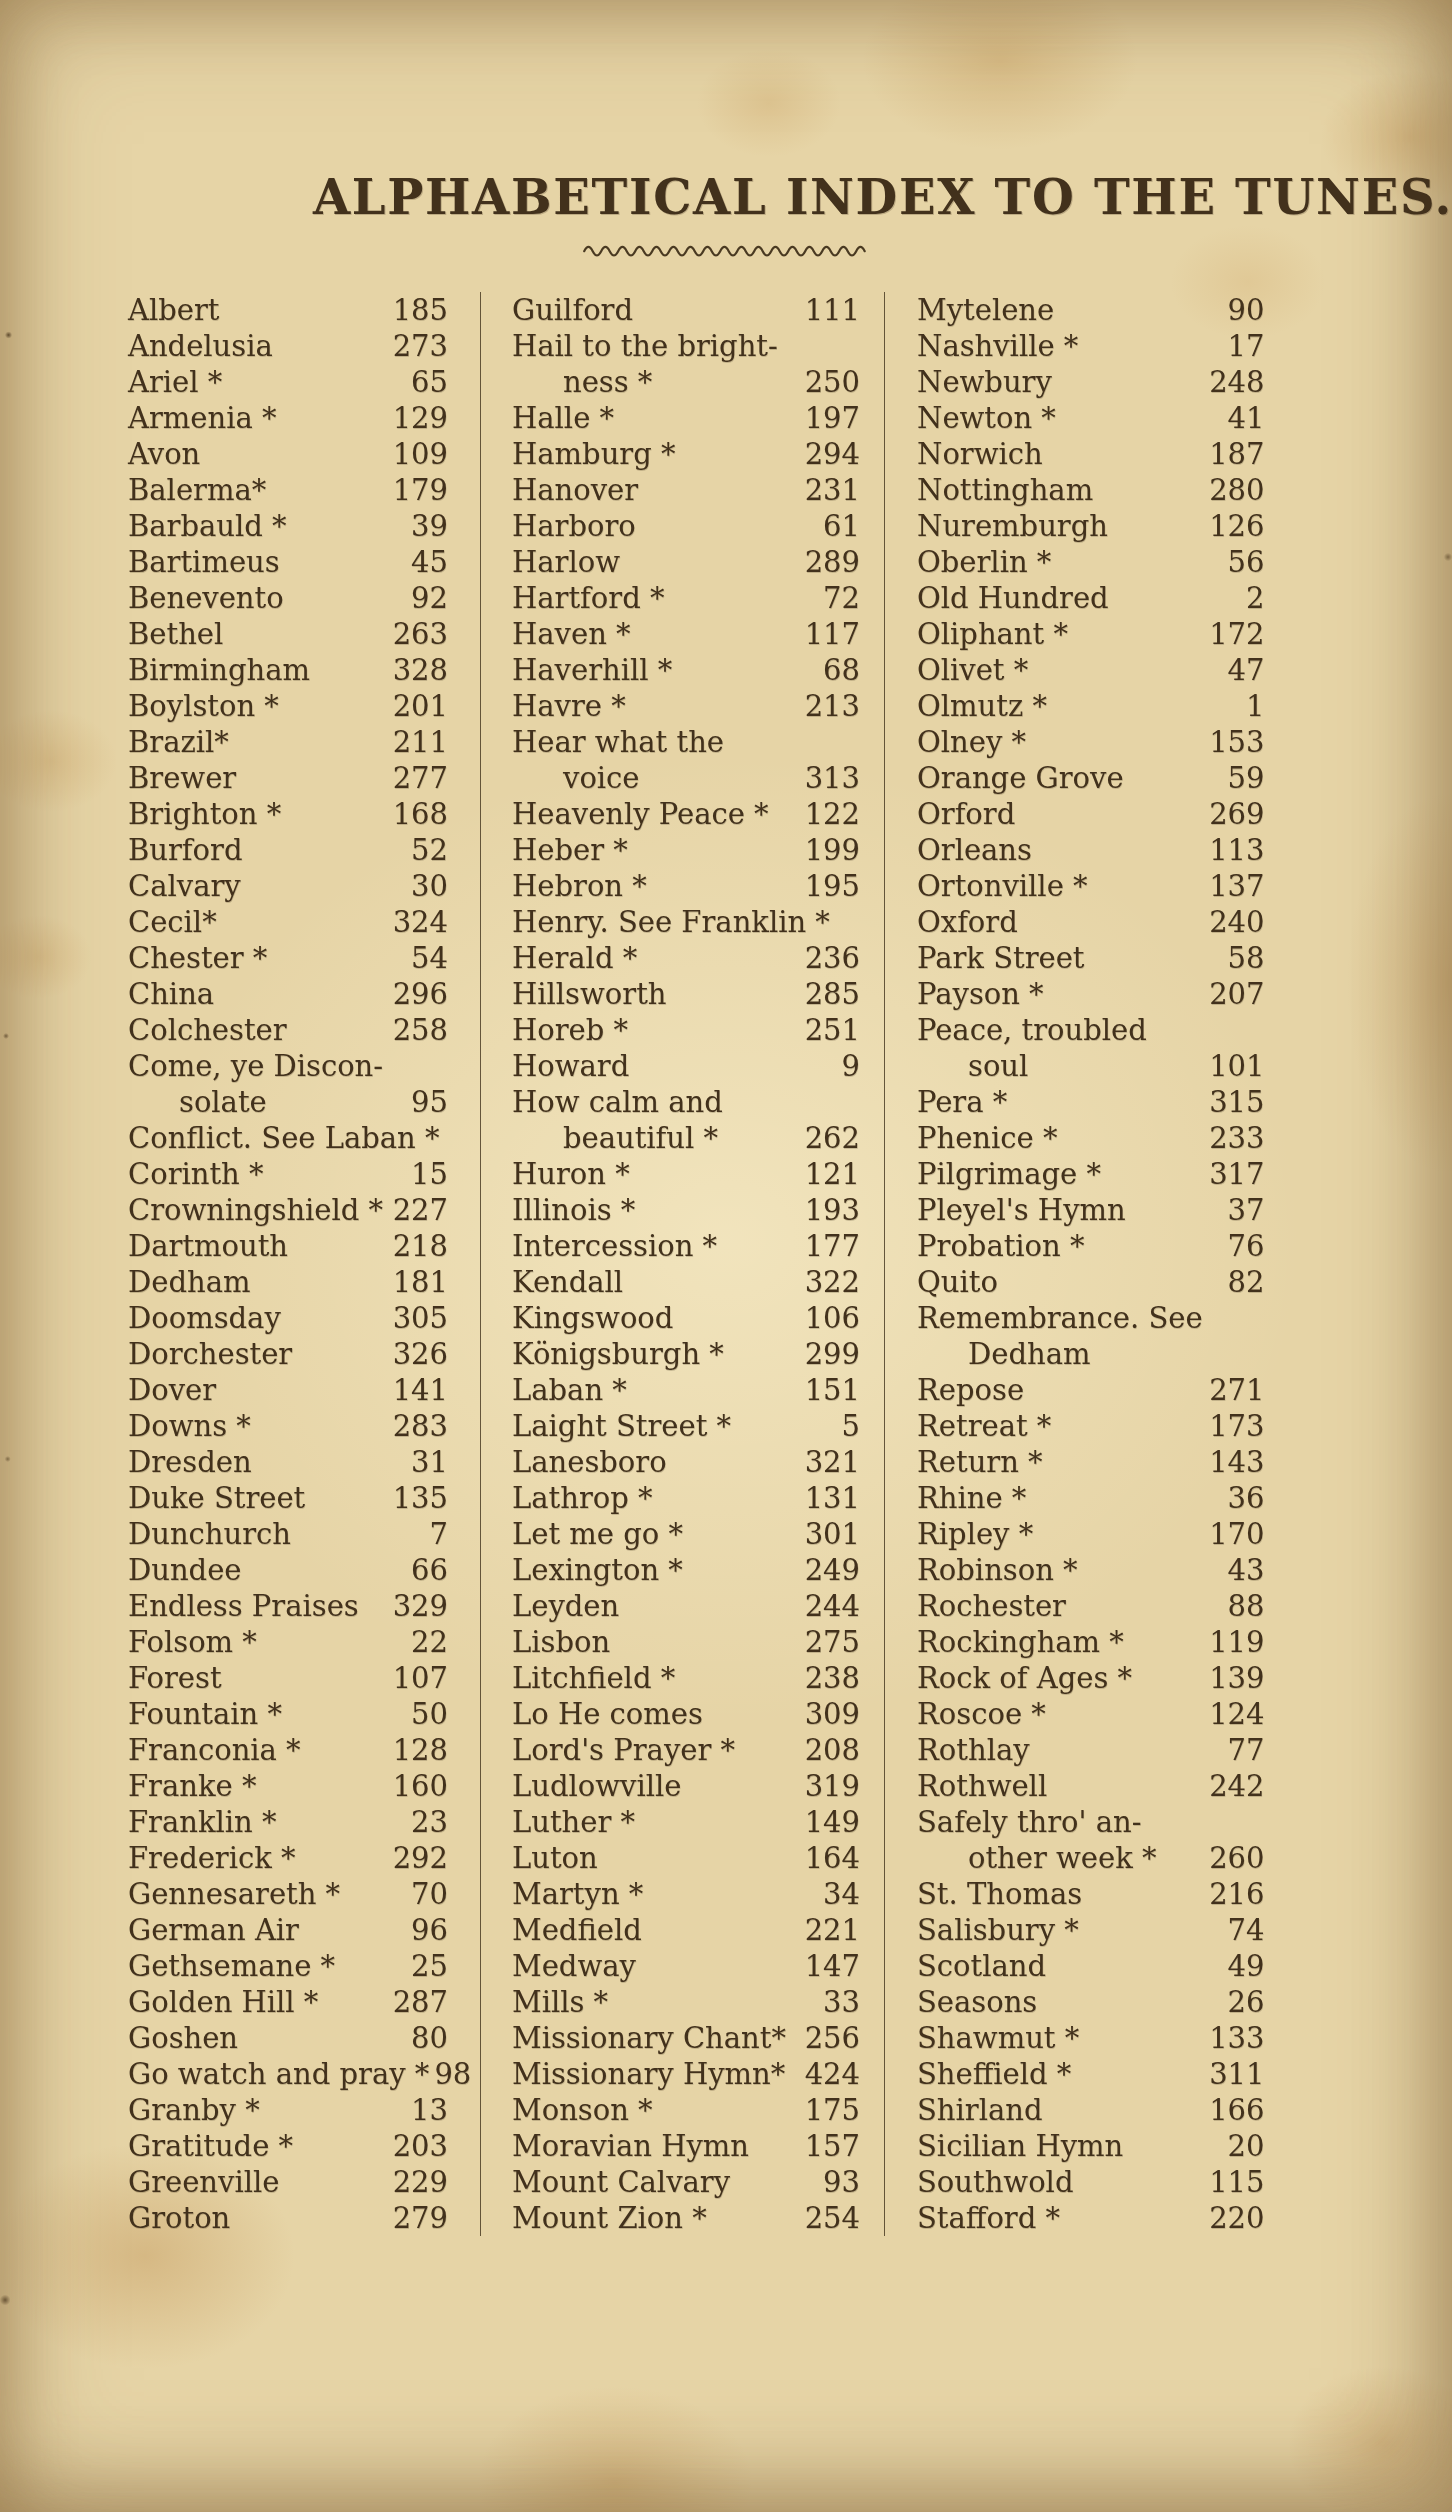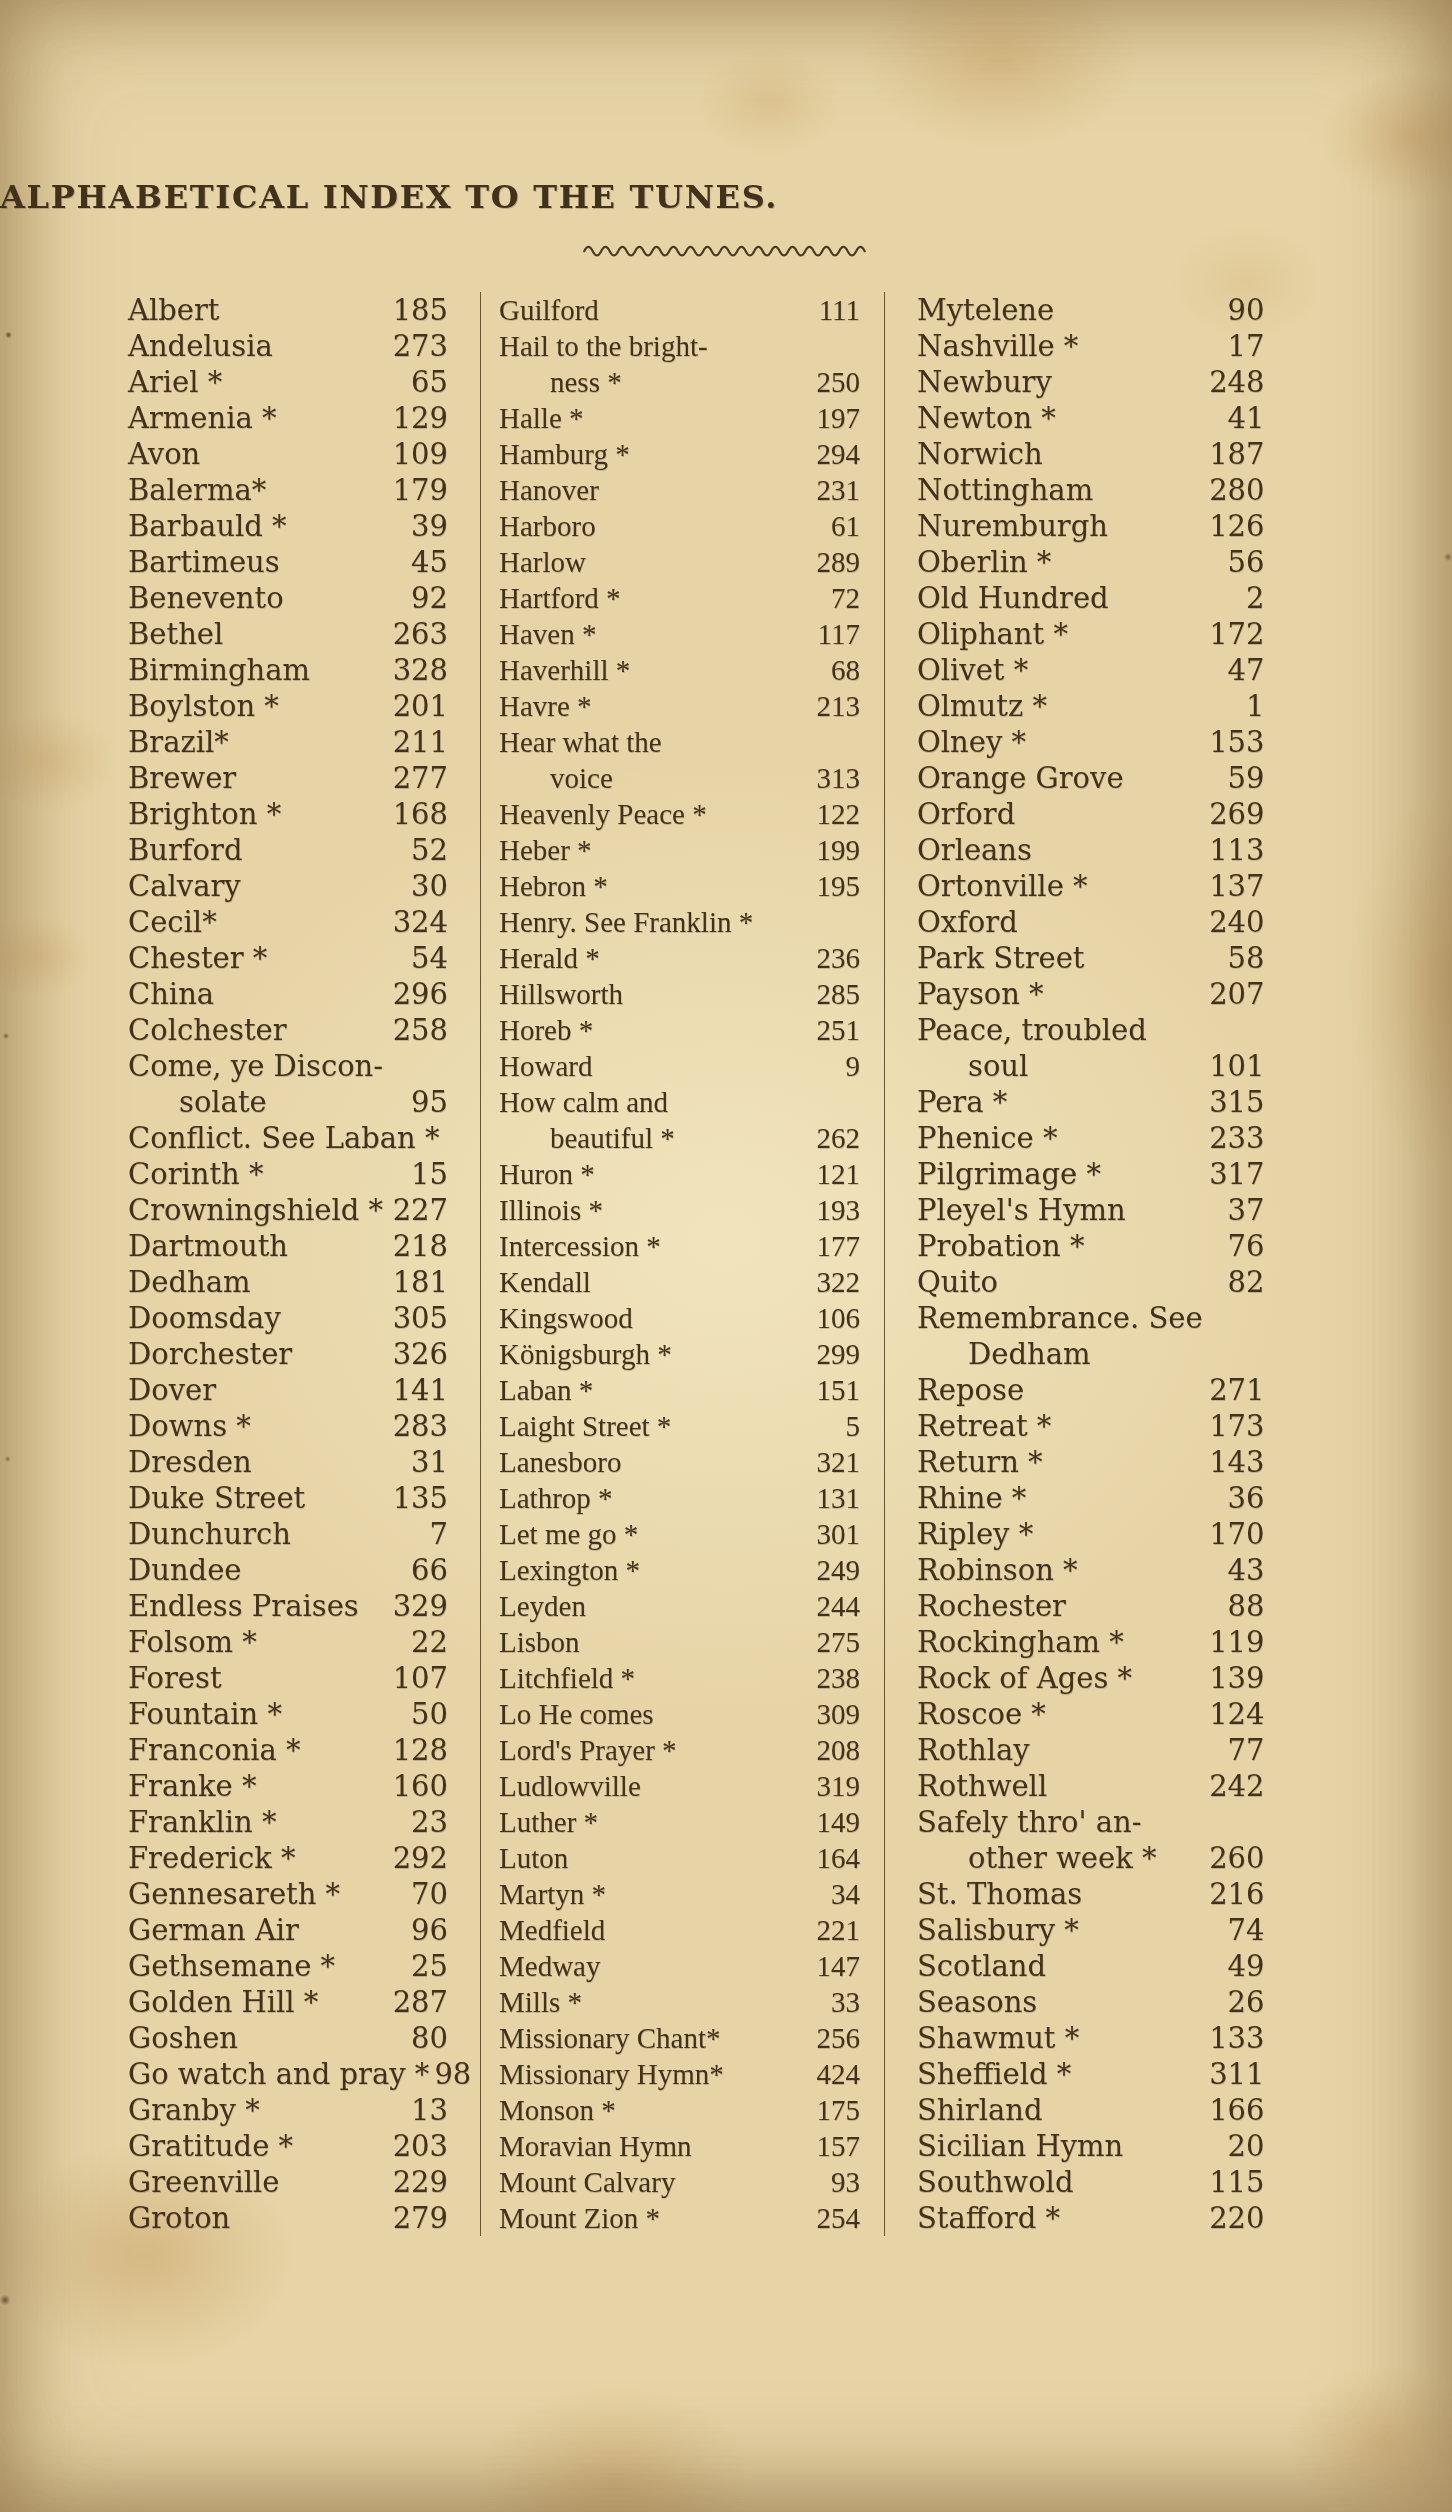--- a/index.html
+++ b/index.html
@@ -30,36 +30,36 @@
       radial-gradient(ellipse 137px 111px at 1384px 2444px, rgba(170,115,50,.26), transparent 70%),
       radial-gradient(ellipse 769px 649px at 726px 1239px, rgba(255,247,216,.45), transparent 75%);
     box-shadow:
       inset 0 0 120px rgba(118,84,38,.38),
       inset -22px -26px 77px rgba(104,72,32,.28),
       inset 19px 15.4px 60px rgba(126,92,44,.22);
   }
   .title {
     margin: 0;
     padding-top: 171px;
-    text-align: left;
-    font-size: 32px;
+    text-align: right;
+    font-size: 48px;
     font-weight: 700;
     letter-spacing: 1.7px;
     line-height: 53px;
     text-shadow: 0.9px 0.9px 0 rgba(66,49,28,.25);
   }
   .wave { display: block; margin: 17px auto 0; }
   .index {
     display: grid;
     grid-template-columns: 352px 404px 389px;
     margin: 34px 51px 8px 128px;
   }
   .col { box-sizing: border-box; }
   .col-1 { padding-right: 32px; }
-  .col-2 { border-left: 1.7px solid rgba(62,47,26,.78); padding-left: 18px; padding-right: 24px; font-family: Liberation Serif, serif; }
+  .col-2 { border-left: 1.7px solid rgba(62,47,26,.78); padding-left: 31px; padding-right: 24px; }
   .col-3 { border-left: 1.7px solid rgba(62,47,26,.78); padding-left: 32px; padding-right: 8.5px; }
   .row {
     display: flex;
     justify-content: space-between;
     align-items: baseline;
     height: 36px;
     line-height: 36px;
     font-size: 29px;
     white-space: nowrap;
     text-shadow: 0.5px 0.5px 0 rgba(66,49,28,.22);

